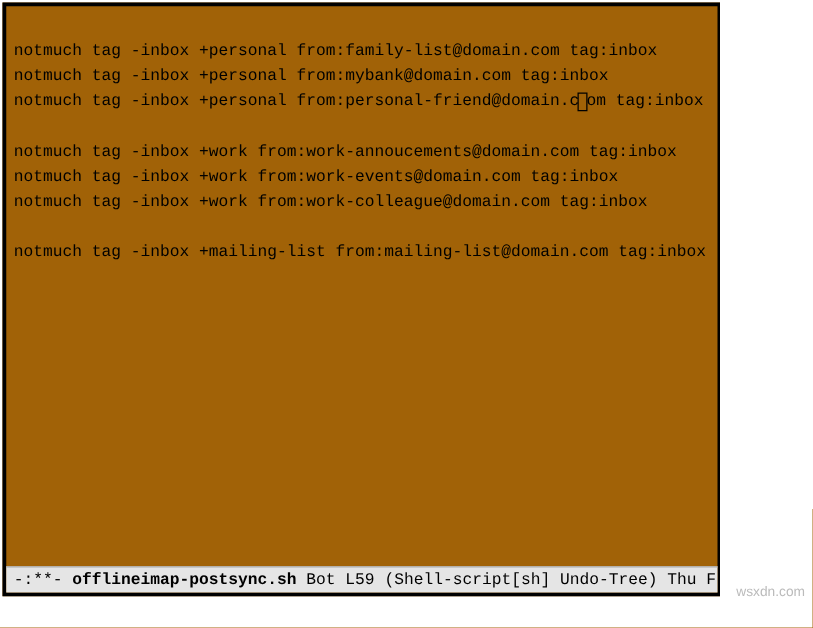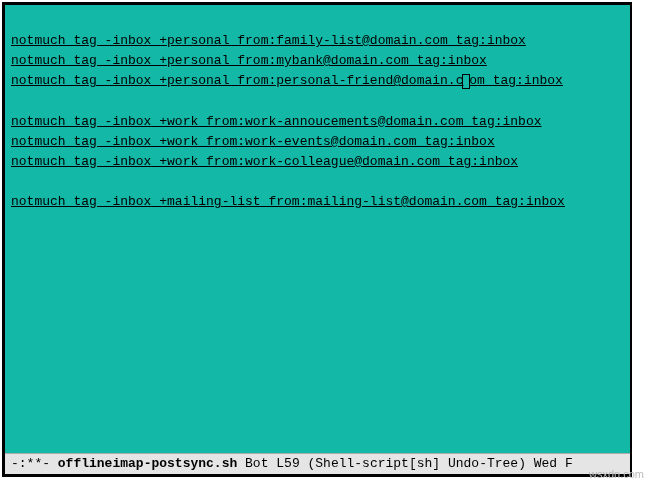--- a/index.html
+++ b/index.html
@@ -12,27 +12,26 @@
       height: 502px;
       background: #ffffff;
       font-family: "Courier New", Courier, monospace;
       font-size: 13px;
       overflow: hidden;
       position: relative;
     }
     .editor-frame {
       border: 3px solid #000;
       border-right-width: 2px;
-      width: 630px;
+      width: 574px;
       height: 475px;
       position: absolute;
       top: 2px;
       left: 2px;
-      background: #14b8a6;
-      text-decoration: underline;
+      background: #a16207;
     }
     .buffer {
       padding: 26px 6px 6px 6px;
       line-height: 1.55;
       color: #000;
       white-space: pre;
     }
     .line {
       display: block;
     }
@@ -77,17 +76,17 @@
       font-size: 11px;
       margin-left: 28px;
     }
   </style>
 </head>
 <body>
 
 <div class="editor-frame">
   <div class="buffer" id="buffer"><span class="line">notmuch tag -inbox +personal from:family-list@domain.com tag:inbox</span><span class="line">notmuch tag -inbox +personal from:mybank@domain.com tag:inbox</span><span class="line"><span>notmuch tag -inbox +personal from:personal-friend@domain.c</span><span class="cursor-box"></span><span>om tag:inbox</span></span><div class="blank-line"></div><span class="line">notmuch tag -inbox +work from:work-annoucements@domain.com tag:inbox</span><span class="line">notmuch tag -inbox +work from:work-events@domain.com tag:inbox</span><span class="line">notmuch tag -inbox +work from:work-colleague@domain.com tag:inbox</span><div class="blank-line"></div><span class="line">notmuch tag -inbox +mailing-list from:mailing-list@domain.com tag:inbox</span></div>
   <div class="modeline">
-    <span>-:**-  </span><span class="filename">offlineimap-postsync.sh</span><span>   </span><span>Bot</span> <span>L59</span>    <span>(Shell-script[sh] Undo-Tree)</span>  <span>Wed F</span>
+    <span>-:**-  </span><span class="filename">offlineimap-postsync.sh</span><span>   </span><span>Bot</span> <span>L59</span>    <span>(Shell-script[sh] Undo-Tree)</span>  <span>Thu F</span>
   </div>
 </div>
 
 <div class="watermark">wsxdn.com</div>
 
 </body></html>

